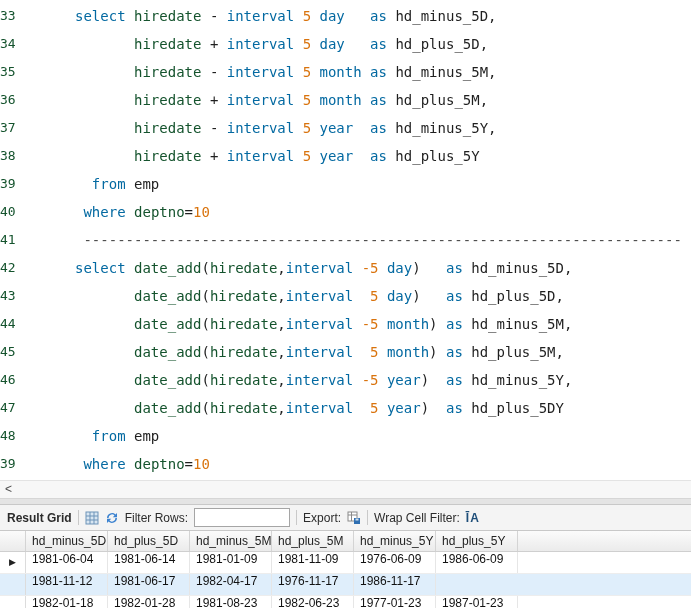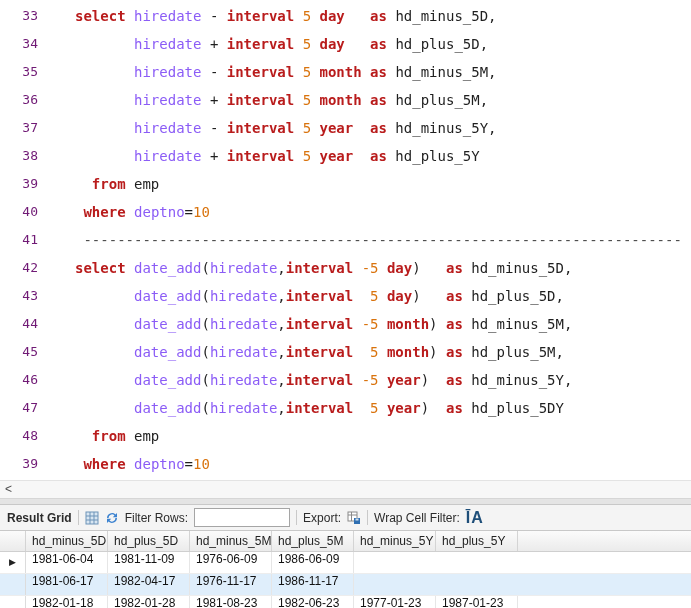--- a/index.html
+++ b/index.html
@@ -5,44 +5,44 @@
   *{box-sizing:border-box}
   html,body{margin:0;padding:0}
   body{
     width:691px;height:608px;overflow:hidden;background:#fff;
     font-family:"Liberation Sans",sans-serif;
   }
   
   .editor{height:480px;overflow:hidden;background:#fff;padding-top:2px;cursor:text}
   .code-line{display:flex;height:28px;line-height:28px;white-space:pre;
     font-family:"DejaVu Sans Mono",monospace;font-size:14px}
-  .line-num{flex:0 0 48px;width:48px;text-align:right;padding-right:10px;
-    color:#701a75;font-size:13px;user-select:none}
+  .line-num{flex:0 0 48px;width:48px;padding-right:10px;
+    color:#14532d;font-size:13px;user-select:none}
   .line-code{padding-left:27px}
-  .tok-kw{color:#b91c1c;font-weight:bold}
+  .tok-kw{color:#0369a1;font-weight:normal}
   .tok-num{color:#d9730d}
-  .tok-id{color:#8b5cf6}
+  .tok-id{color:#14532d}
   .tok-pl{color:#1f1f1f}
   .tok-cmt{color:#4f4f4f}
   
   .hscroll{height:18px;background:#f7f7f7;border-top:1px solid #e3e3e3;
     display:flex;align-items:center}
   .hscroll-arrow{width:17px;text-align:center;color:#4a4a4a;font-size:12px;
     line-height:17px;cursor:pointer}
   .splitter{height:6px;background:#e4e4e4;border-top:1px solid #d6d6d6}
   
   .toolbar{height:27px;background:#f4f4f4;border-top:1px solid #c8c8c8;
     border-bottom:1px solid #c8c8c8;display:flex;align-items:center;
     font-size:12px;color:#2b2b2b;gap:6px;padding:0 7px}
   .tb-title{font-weight:bold}
   .sep{width:1px;height:15px;background:#c9c9c9}
   .tb-icon{display:inline-flex;align-items:center;cursor:pointer}
   .filter-input{width:96px;height:19px;border:1px solid #a5a5a5;
     font-size:12px;padding:0 4px;background:#fff}
-  .wrap-icon{font-weight:bold;color:#1e4e79;font-size:16px;letter-spacing:1px;cursor:pointer}
+  .wrap-icon{font-weight:bold;color:#1e4e79;font-size:12px;letter-spacing:1px;cursor:pointer}
   
   .grid{font-size:12px;color:#111}
   .grid-header{display:flex;height:21px;background:linear-gradient(#fbfbfb,#ebebeb);
     border-bottom:1px solid #cfcfcf}
   .gh-cell{width:82px;padding:3px 6px;border-right:1px solid #d4d4d4;
     color:#222;white-space:nowrap;overflow:hidden;cursor:pointer}
   .gh-cell.gutter{width:26px;flex:0 0 26px;padding:0}
   .grid-row{display:flex;height:22px;border-bottom:1px solid #ededed;background:#fff}
   .grid-row:nth-child(even){background:#dfeefb}
   .row-gutter{width:26px;flex:0 0 26px;border-right:1px solid #dcdcdc;
@@ -124,26 +124,29 @@
       <div class="gh-cell">hd_plus_5M</div>
       <div class="gh-cell">hd_minus_5Y</div>
       <div class="gh-cell">hd_plus_5Y</div>
     </div>
   <div>
       <div class="grid-row">
         <div class="row-gutter">
           <span class="marker">▶</span>
         </div>
         <div class="cell">1981-06-04</div>
+        <div class="cell">1981-06-14</div>
+        <div class="cell">1981-01-09</div>
         <div class="cell">1981-11-09</div>
         <div class="cell">1976-06-09</div>
         <div class="cell">1986-06-09</div>
       </div>
       <div class="grid-row">
         <div class="row-gutter"></div>
+        <div class="cell">1981-11-12</div>
         <div class="cell">1981-06-17</div>
         <div class="cell">1982-04-17</div>
         <div class="cell">1976-11-17</div>
         <div class="cell">1986-11-17</div>
       </div>
       <div class="grid-row">
         <div class="row-gutter"></div>
         <div class="cell">1982-01-18</div>
         <div class="cell">1982-01-28</div>
         <div class="cell">1981-08-23</div>

